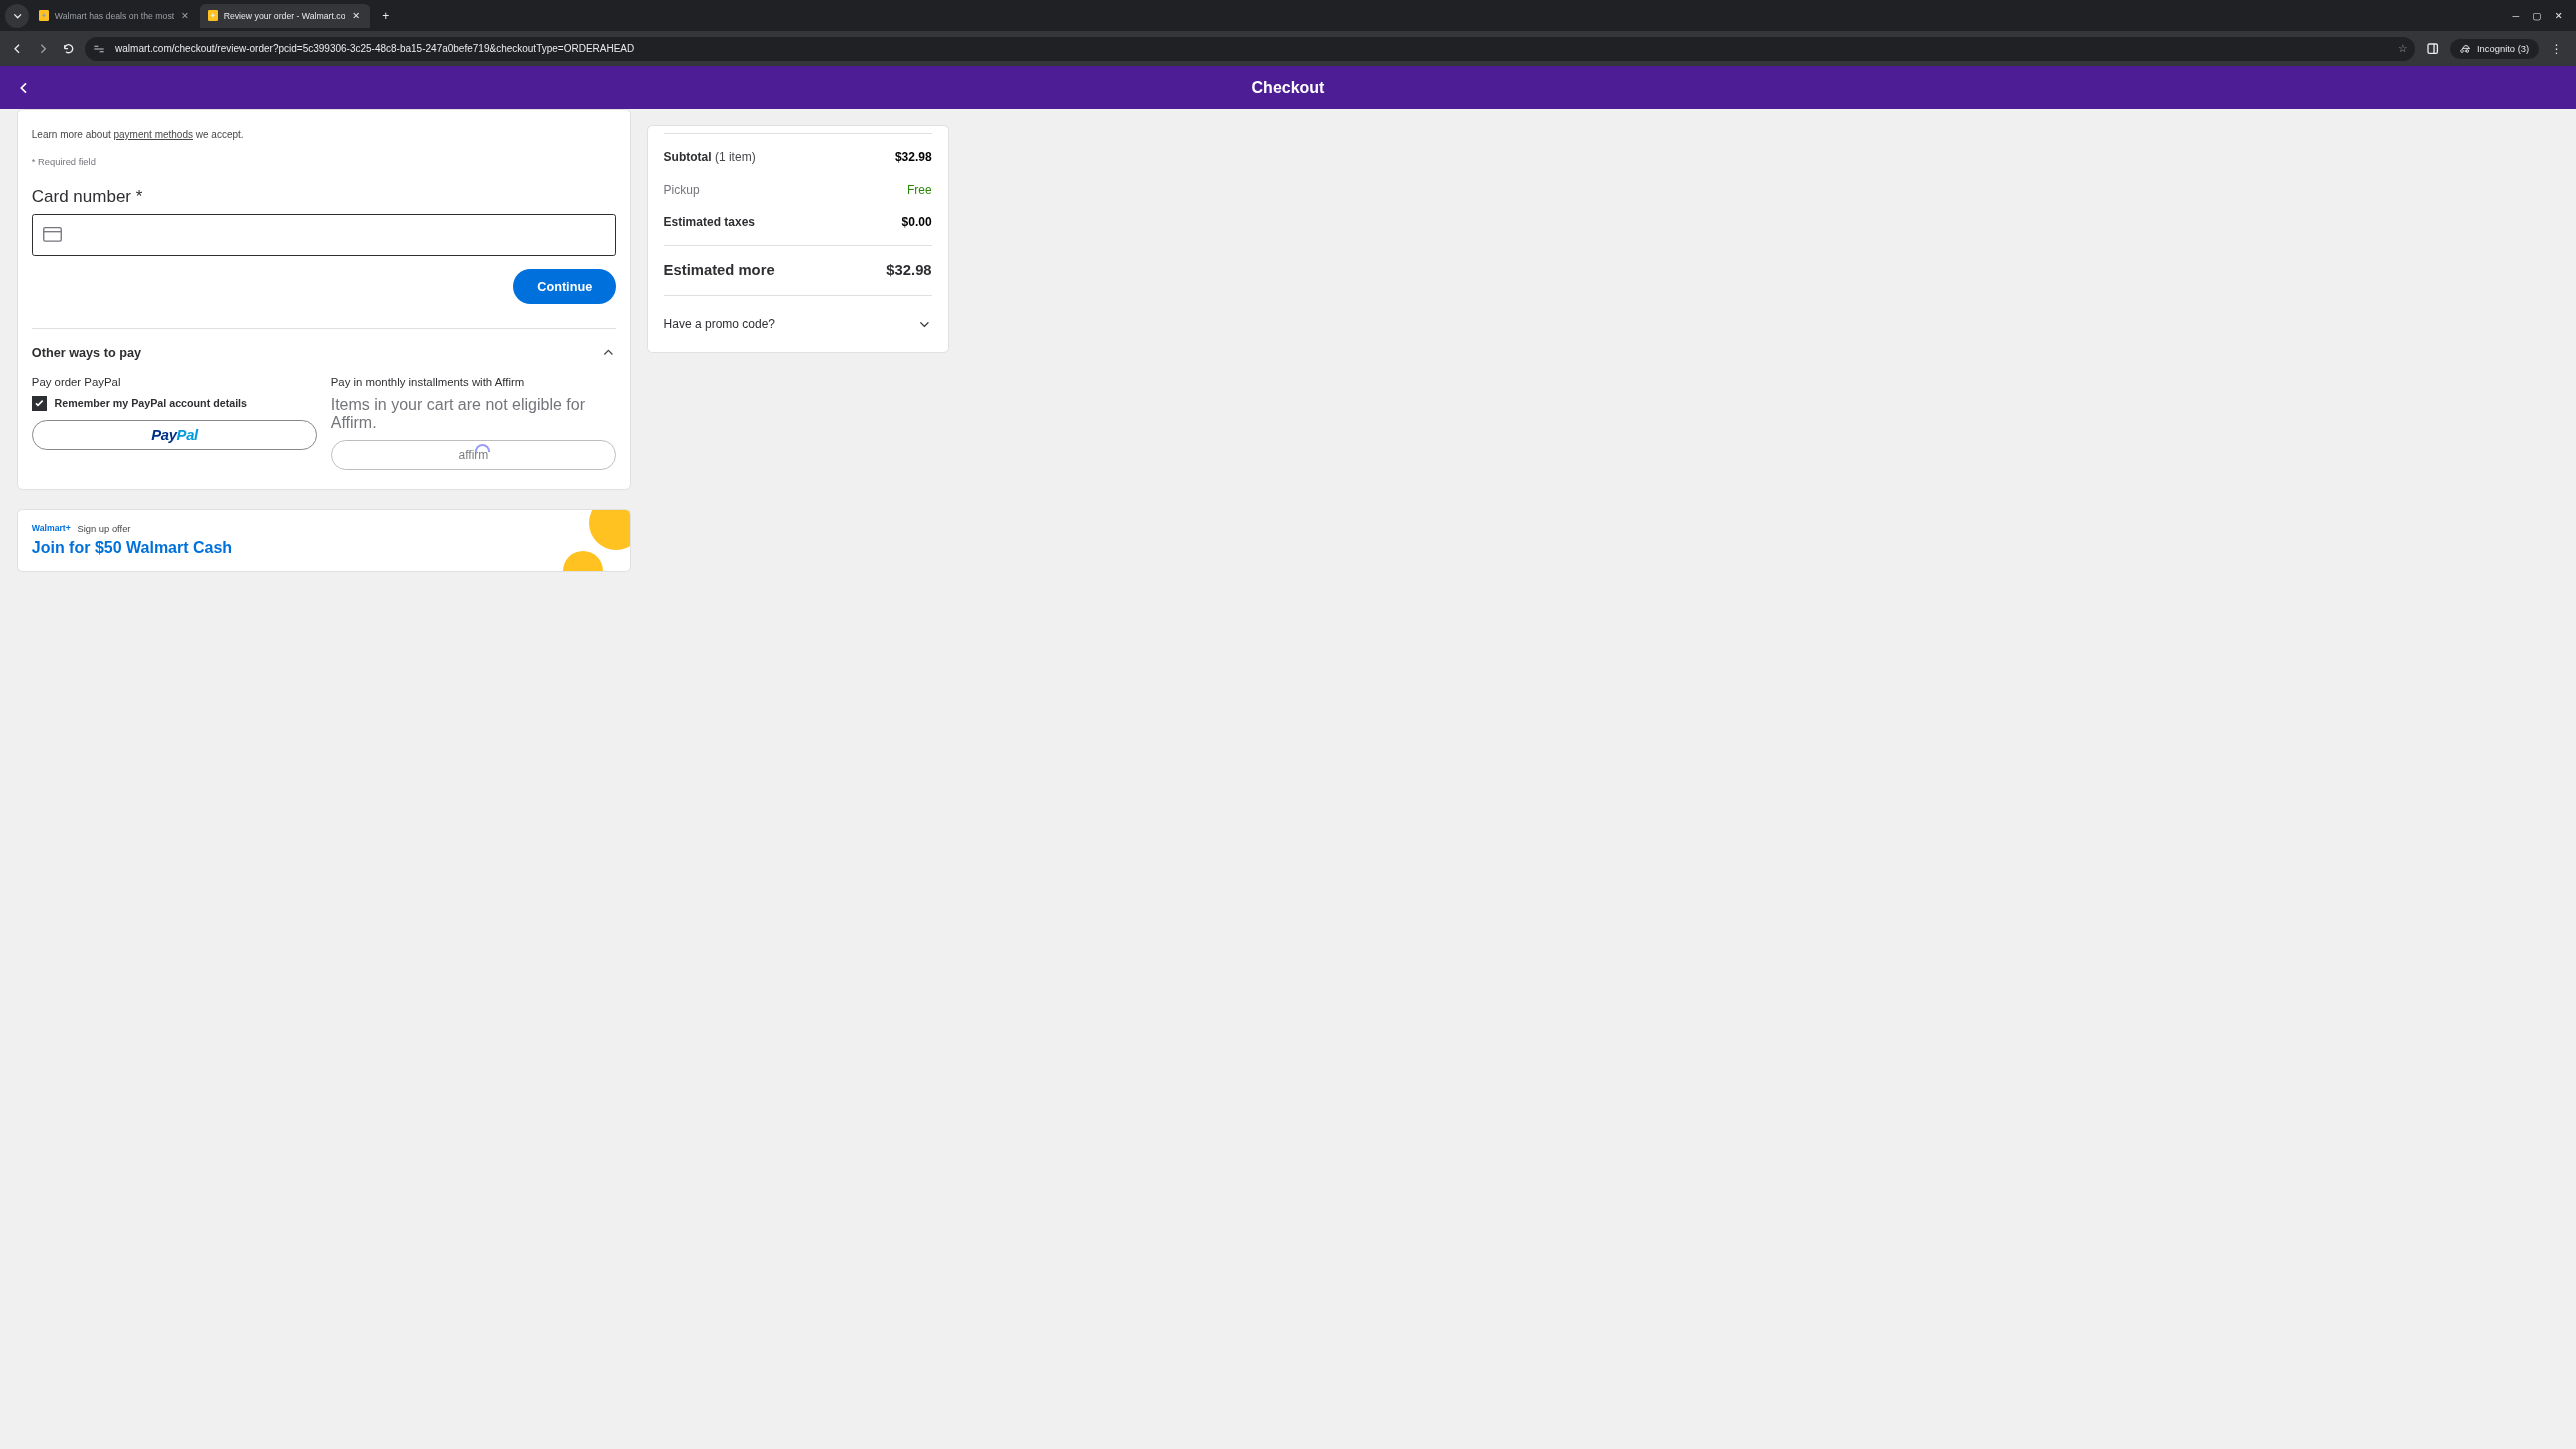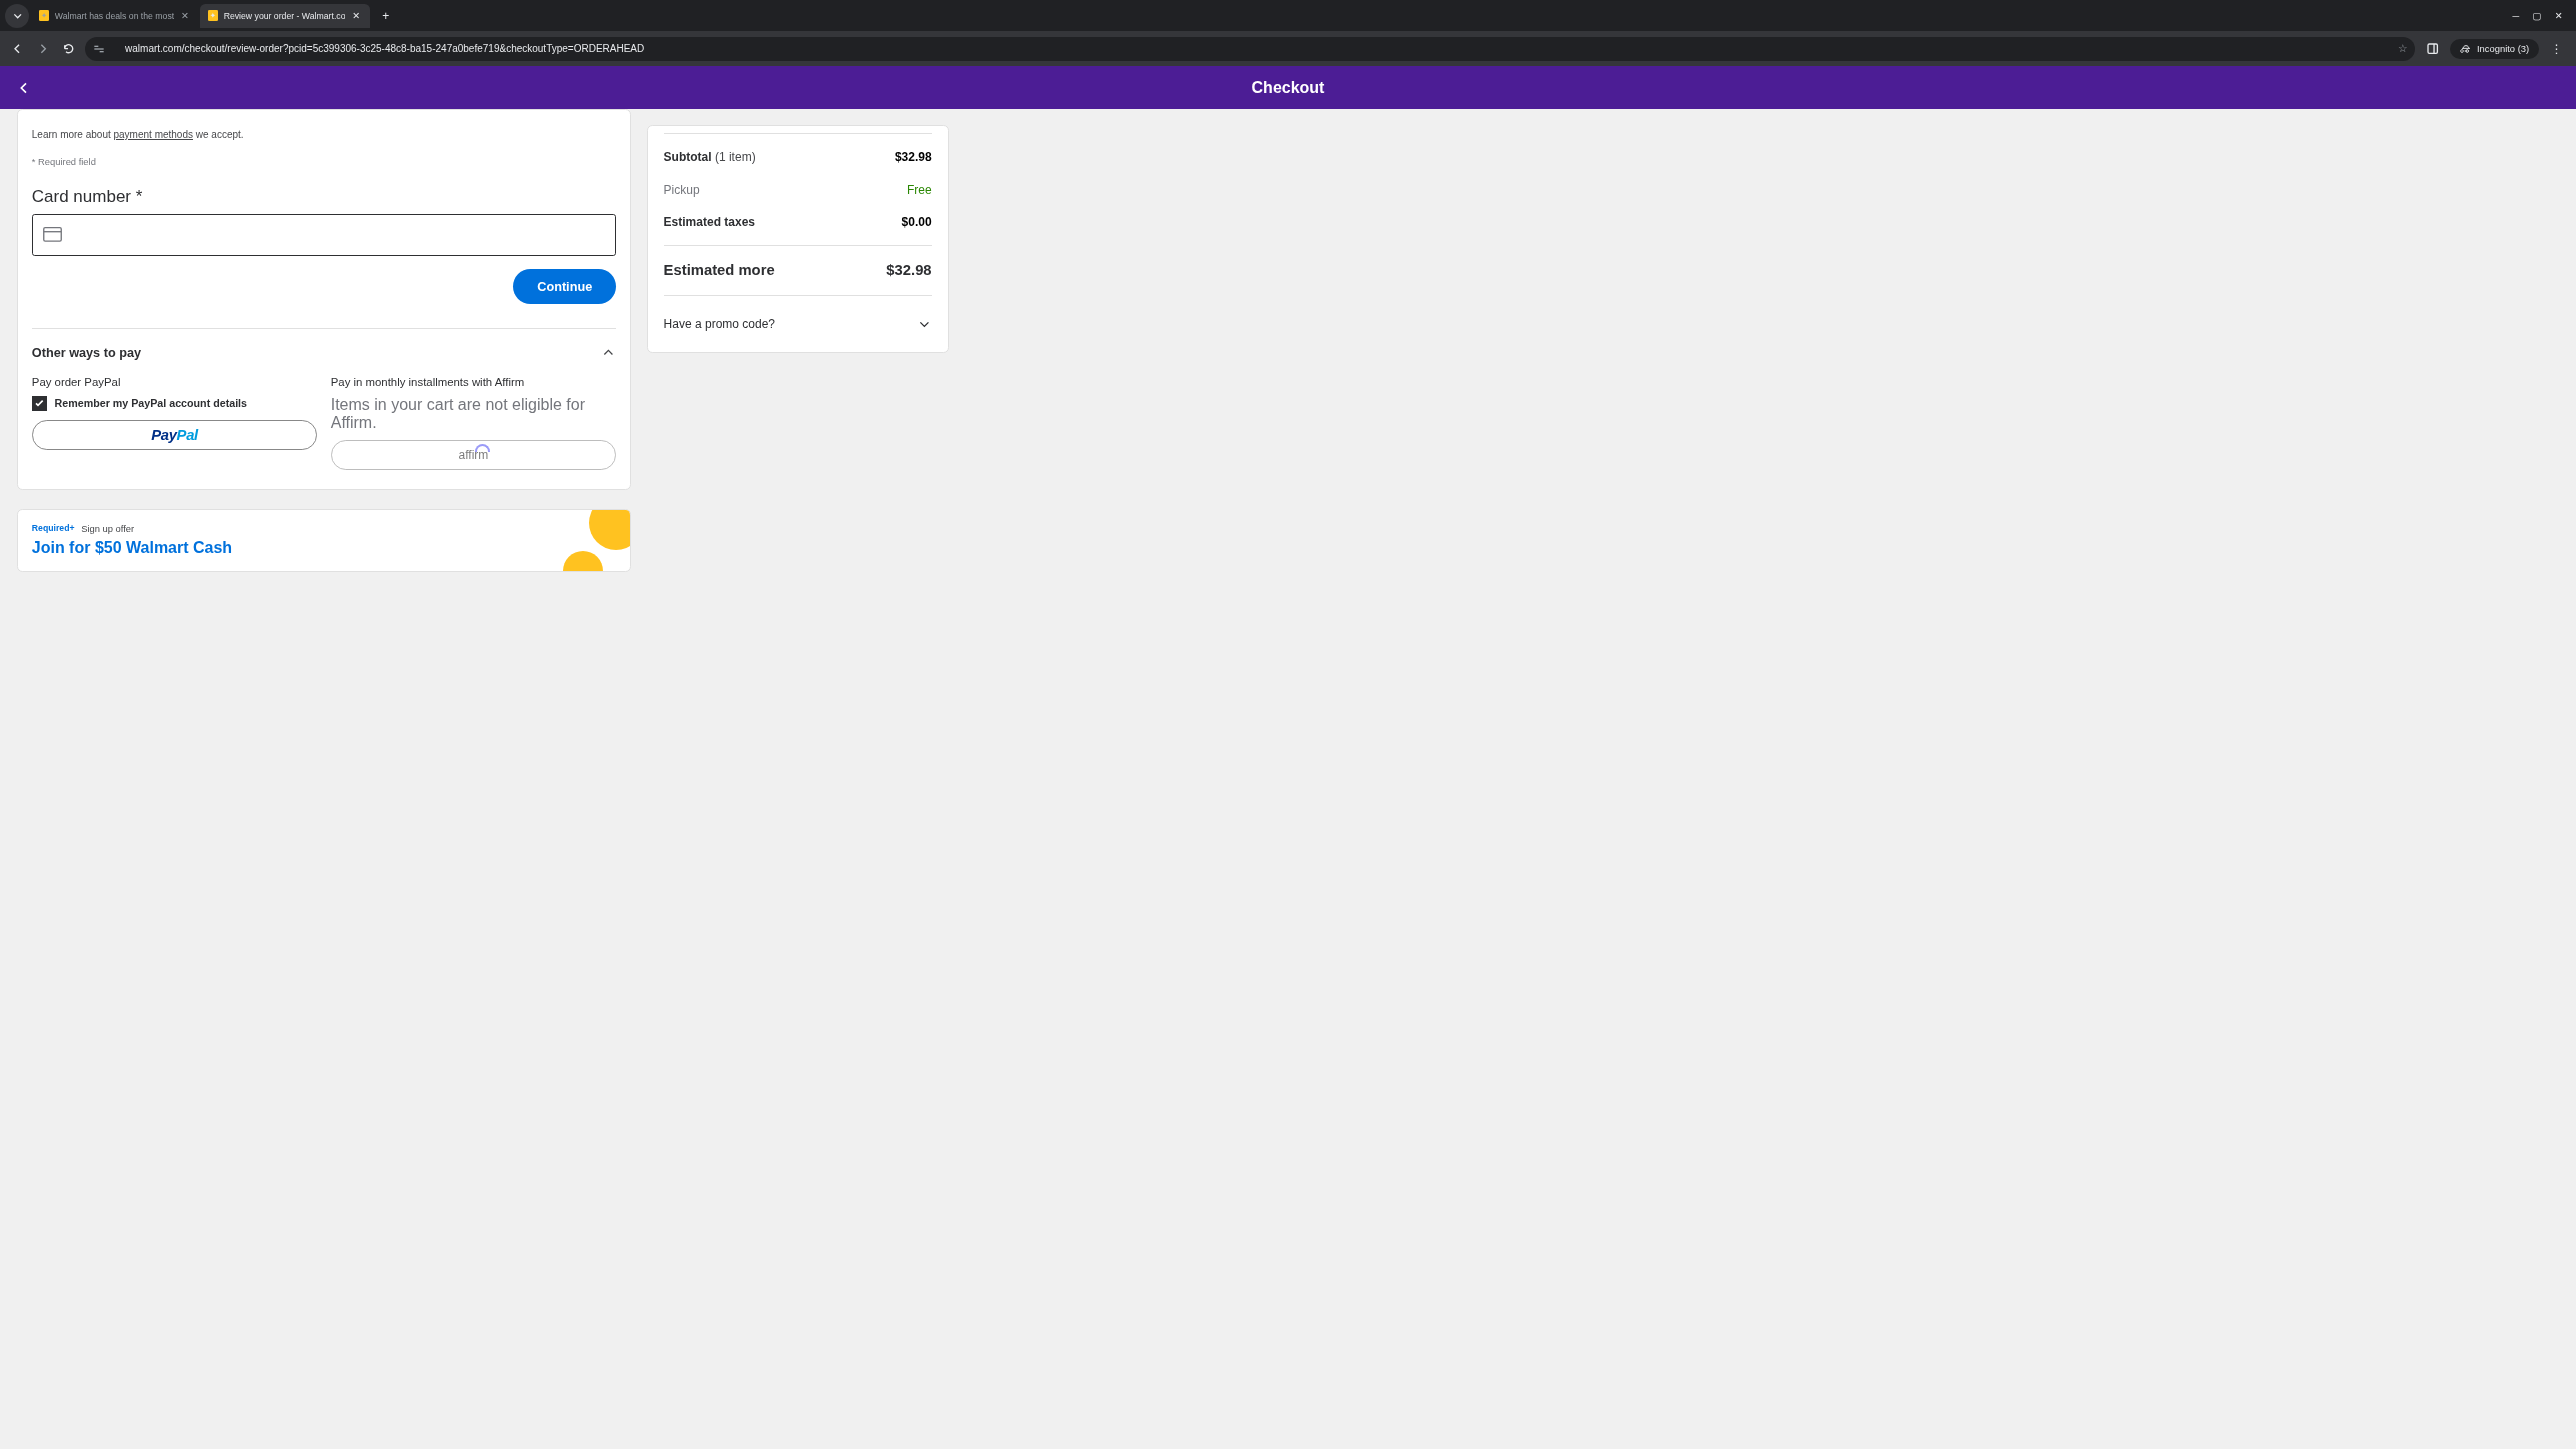--- a/index.html
+++ b/index.html
@@ -15,21 +15,21 @@
   .tab-title { flex: 1; overflow: hidden; text-overflow: ellipsis; white-space: nowrap; font-size: 8.7px; }
   .tab-close { width: 10.7px; height: 10.7px; display: flex; align-items: center; justify-content: center; font-size: 9.4px; cursor: pointer; }
   .new-tab { width: 19px; height: 19px; display: flex; align-items: center; justify-content: center; color: #e8eaed; font-size: 12px; cursor: pointer; margin-left: 5.4px; }
   .tab-spacer { flex: 1; }
   .window-controls { display: flex; gap: 13.4px; padding: 0 8px; color: #e8eaed; }
   .window-btn { cursor: pointer; font-size: 9.4px; }
   
   .nav-bar { display: flex; align-items: center; height: 35px; padding: 0 8px; gap: 6.7px; background: #35363a; }
   .nav-btn { width: 19px; height: 19px; display: flex; align-items: center; justify-content: center; color: #9aa0a6; cursor: pointer; }
   .nav-btn.enabled { color: #e8eaed; }
-  .url-bar { flex: 1; height: 24px; background: #202124; border-radius: 12px; display: flex; align-items: center; padding: 0 8px; gap: 20px; color: #e8eaed; }
+  .url-bar { flex: 1; height: 24px; background: #202124; border-radius: 12px; display: flex; align-items: center; padding: 0 8px; gap: 10px; color: #e8eaed; }
   .url-icon { color: #9aa0a6; }
   .url-text { flex: 1; font-size: 10px; color: #e8eaed; }
   .url-star { color: #9aa0a6; cursor: pointer; }
   .toolbar-icon { color: #e8eaed; cursor: pointer; padding: 0 4px; }
   .incognito-badge { display: flex; align-items: center; gap: 5.4px; background: #202124; border-radius: 12px; padding: 4px 9.4px; color: #e8eaed; font-size: 9.4px; }
   .menu-dots { color: #e8eaed; cursor: pointer; padding: 0 5.4px; font-size: 12px; }
   
   
   .page-viewport { background: #f0f0f0; height: calc(100vh - 66px); position: relative; overflow: hidden; }
   .page-scroll { position: absolute; inset: 0; overflow-y: scroll; }
@@ -234,21 +234,21 @@
                 <span class="affirm-logo">affirm<span class="affirm-arc"></span></span>
               </button>
             </div>
           </div>
         </div>
 
         <div class="promo-banner">
           <div class="promo-circle-1"></div>
           <div class="promo-circle-2"></div>
           <div class="promo-logo-row">
-            <span class="walmart-plus">Required+</span>
+            <span class="walmart-plus">Walmart+</span>
             <span>Sign up offer</span>
           </div>
           <div class="promo-headline">Join for $50 Walmart Cash</div>
         </div>
       </div>
 
       <div class="right-col">
         <div class="summary-card">
           <div class="summary-hr" style="margin-top:0"></div>
           <div class="summary-row">

